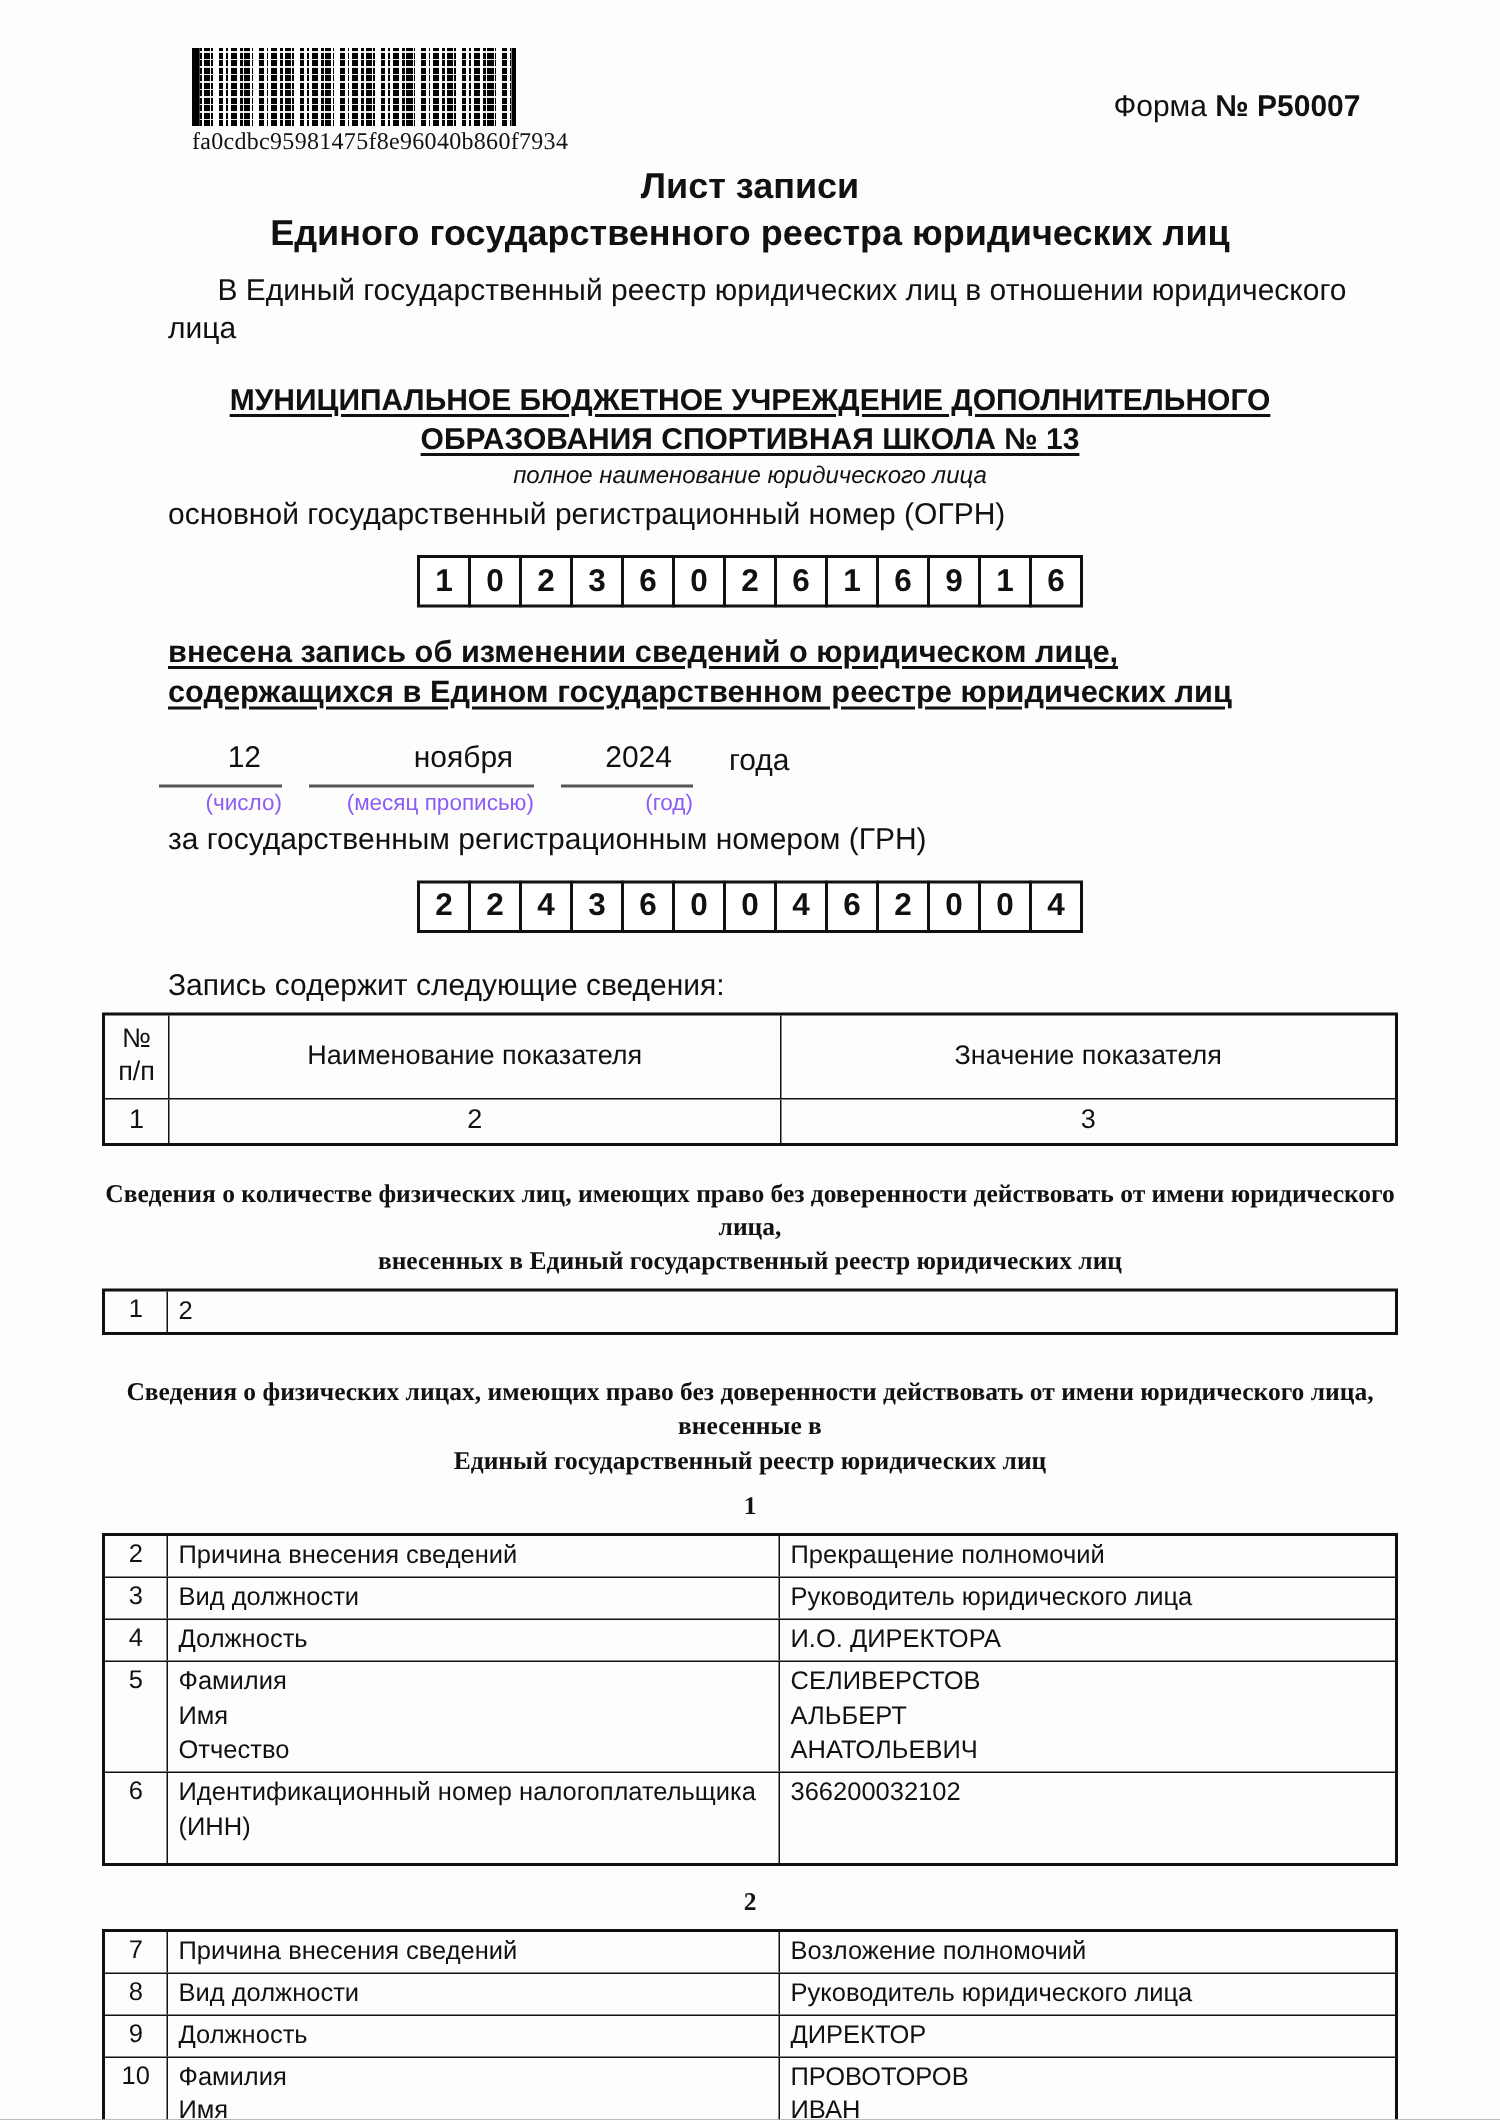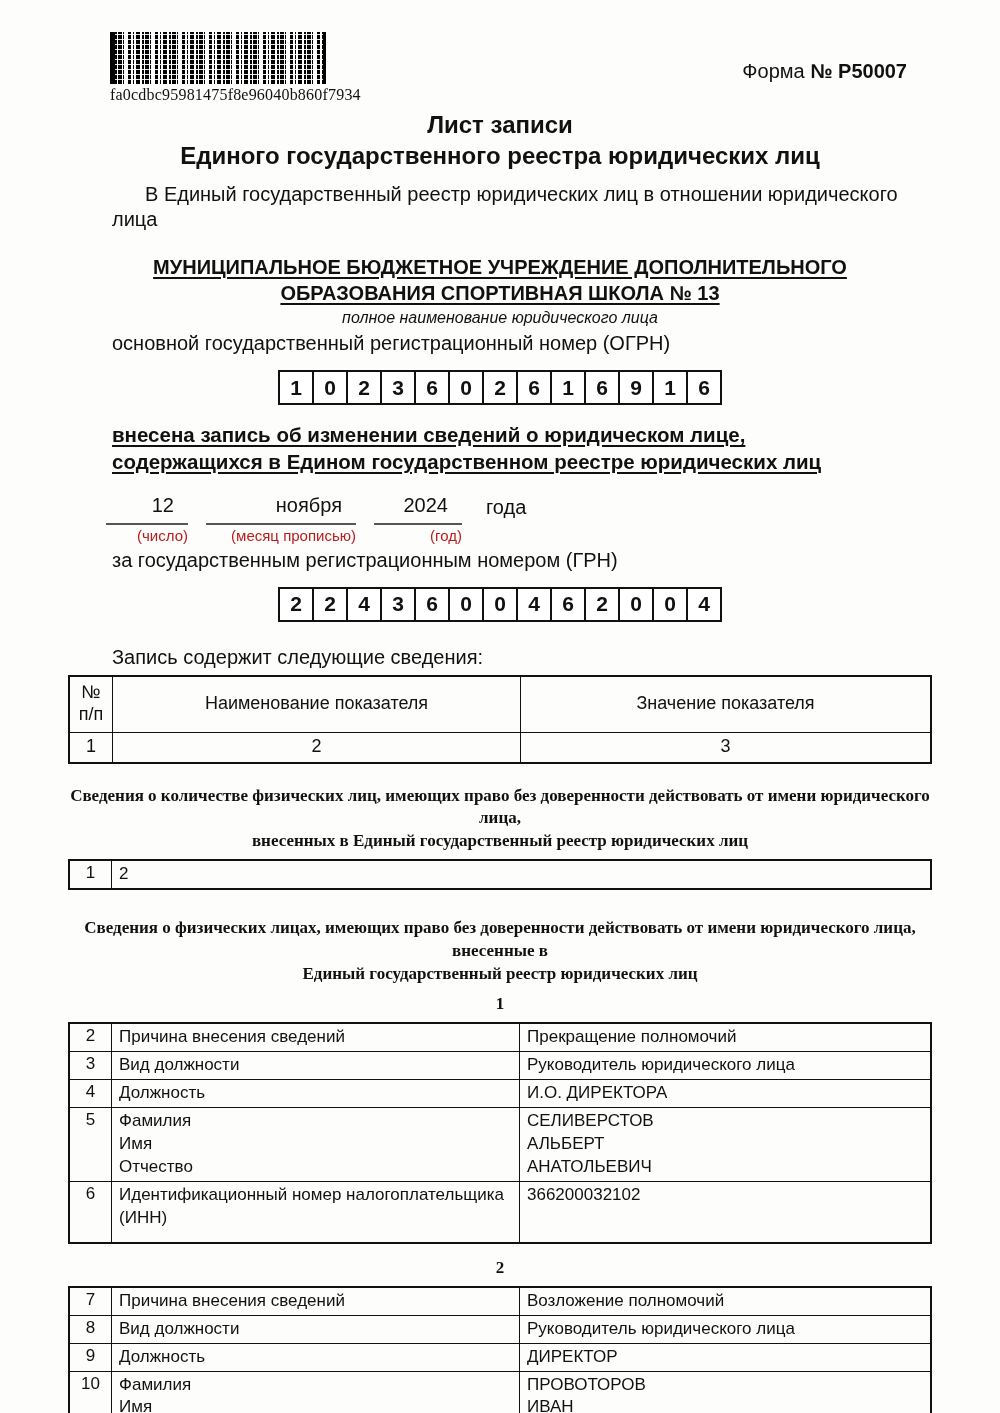--- a/index.html
+++ b/index.html
@@ -9,21 +9,21 @@
     margin:0 auto;
     background:#fdfdfc;
     color:#111;
     font-family:"Liberation Sans",sans-serif;
     overflow:hidden;
     box-sizing:border-box;
     padding:30px 68px 0 68px;
   }
   
   .top-row{position:relative;height:78px;}
-  .barcode-wrap{position:absolute;left:42px;top:2px;width:210px;}
+  .barcode-wrap{position:absolute;left:60px;top:2px;width:210px;}
   .barcode{
     height:52px;width:208px;
     background-image:
       repeating-linear-gradient(0deg, rgba(255,255,255,0) 0 4px, rgba(255,255,255,.9) 4px 5px),
       repeating-linear-gradient(90deg,
         #000 0 2px,#fff 2px 3px,#000 3px 7px,#fff 7px 8px,
         #000 8px 9px,#fff 9px 13px,#000 13px 16px,#fff 16px 18px,
         #000 18px 19px,#fff 19px 21px,#000 21px 25px,#fff 25px 27px);
     border-left:5px solid #000;border-right:3px solid #000;
   }
@@ -53,21 +53,21 @@
     font-weight:bold;font-size:21px;background:#fff;
   }
   .digit-cell:first-child{margin-left:0;}
   
   .statement{ font-size:20.5px; font-weight:bold; line-height:1.32; margin-top:16px; padding-left:44px;}
   .statement div{display:inline-block;text-decoration:underline;text-decoration-thickness:2px;text-underline-offset:3px;}
   
   .date-row{display:flex;align-items:flex-start;margin-top:18px;padding-left:38px;}
   .date-item{text-align:right;margin-right:18px;}
   .date-val{display:block;font-size:20px;padding:0 14px 6px 14px;border-bottom:2px solid #555;}
-  .date-cap{display:block;font-size:15px;margin-top:2px;color:#b91c1c;}
+  .date-cap{display:block;font-size:15px;margin-top:2px;color:#8b5cf6;}
   .date-suffix{font-size:20px;padding-top:2px;margin-left:6px;}
   
   .table-intro{font-size:20px;padding-left:44px;margin-top:24px;margin-bottom:6px;}
   .htable{border:2px solid #111;}
   .hrow{display:grid;grid-template-columns:42px 408px 1fr;}
   .hrow > div{display:flex;align-items:center;justify-content:center;text-align:center;font-size:18px;line-height:1.2;}
   .hrow .cell-r{border-left:1.5px solid #111;}
   .hrow.head{height:55px;border-bottom:1.5px solid #111;}
   .hrow.nums{height:29px;}
   .section-head{

